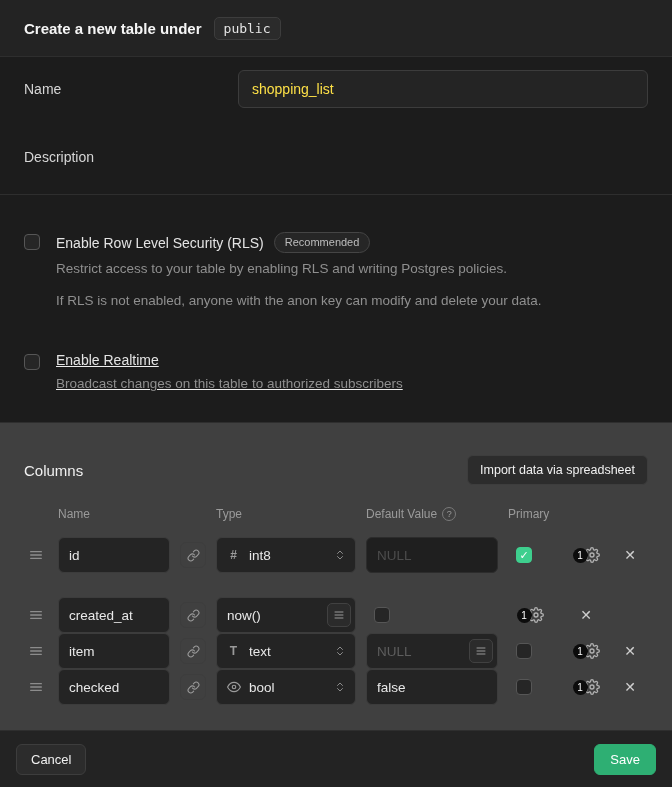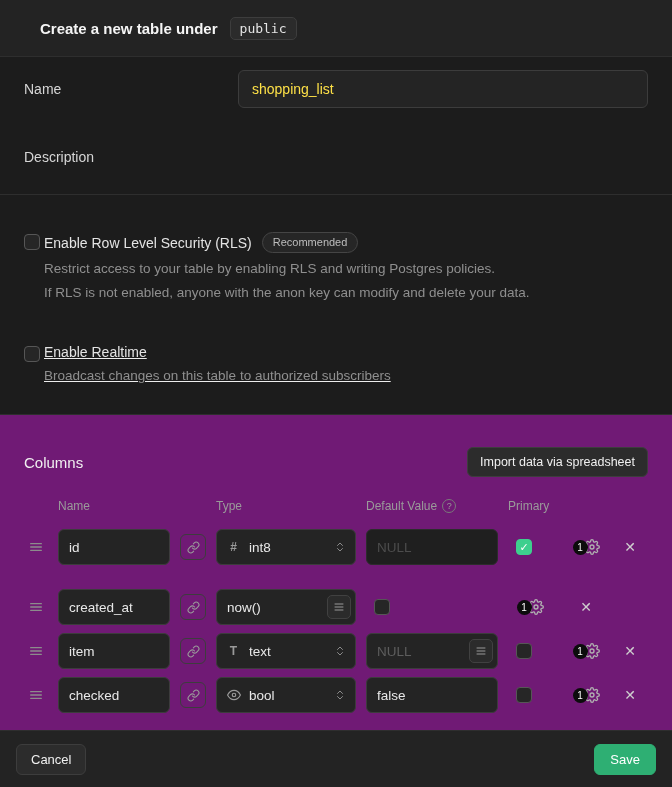--- a/index.html
+++ b/index.html
@@ -14,71 +14,71 @@
   html,body{width:672px;height:787px;overflow:hidden;}
   body{
     background:#1c1c1c;color:#ededed;
     font-family:"Liberation Sans","DejaVu Sans",sans-serif;
     font-size:14px;-webkit-font-smoothing:antialiased;
   }
   .panel{display:flex;flex-direction:column;height:787px;}
 
   
   .panel-header{flex:0 0 57px;display:flex;align-items:center;gap:12px;
-    padding:0 40px;background:#232323;border-bottom:1px solid var(--border);}
+    padding:0 24px;background:#232323;border-bottom:1px solid var(--border);}
   .panel-title{font-size:15px;font-weight:700;color:#f5f5f5;}
   .schema-chip{font-family:"DejaVu Sans Mono","Liberation Mono",monospace;
     font-size:13px;color:#e4e4e4;background:#2b2b2b;border:1px solid #3d3d3d;
     border-radius:5px;padding:4px 9px;line-height:1;}
 
   
   .form-section{padding:13px 24px 29px;border-bottom:1px solid var(--border);}
   .form-row{display:flex;align-items:center;}
   .form-row + .form-row{margin-top:41px;}
   .form-row label{flex:0 0 214px;color:#d6d6d6;font-size:14px;}
   .text-input{flex:1;height:38px;background:var(--input-bg);
     border:1px solid var(--input-border);border-radius:6px;color:#fde047;
     padding:0 13px;font-size:14px;font-family:inherit;outline:none;}
   .text-input::placeholder{color:#5d5d5d;}
 
   
   .toggles-section{padding:37px 24px 28px;border-bottom:1px solid var(--border);}
-  .toggle-row{display:flex;gap:4px;}
+  .toggle-row{display:flex;gap:16px;}
   .toggle-row + .toggle-row{margin-top:42px;text-decoration:underline;}
   .checkbox{width:16px;height:16px;flex:0 0 16px;border:1px solid #565656;
     border-radius:4px;background:#262626;cursor:pointer;position:relative;margin-top:2px;}
   .checkbox.checked{background:var(--accent);border-color:var(--accent);}
   .checkbox.checked::after{content:"✓";position:absolute;inset:0;display:flex;
     align-items:center;justify-content:center;font-size:11px;font-weight:700;color:#fff;}
   .toggle-title-row{display:flex;align-items:center;gap:10px;}
   .toggle-title{font-size:14px;color:#e4e4e4;}
   .pill{border:1px solid #454545;border-radius:999px;padding:3px 10px;
     font-size:11px;color:#bdbdbd;background:#262626;line-height:1.2;}
   .toggle-desc{color:var(--muted);font-size:13.5px;line-height:1.45;margin-top:6px;}
-  .toggle-desc + .toggle-desc{margin-top:4px;}
-
-  
-  .columns-section{flex:1;padding:32px 24px 16px;background:#701a75;}
+  .toggle-desc + .toggle-desc{margin-top:12px;}
+
+  
+  .columns-section{flex:1;padding:32px 24px 16px;background:#404040;}
   .columns-top{display:flex;justify-content:space-between;align-items:center;}
   .columns-title{font-size:15px;font-weight:500;color:#f0f0f0;}
   .btn{font-family:inherit;cursor:pointer;border-radius:6px;font-size:12.5px;
     line-height:1;border:1px solid #3d3d3d;background:#2c2c2c;color:#f0f0f0;
     padding:8px 12px;}
   .btn.primary{background:var(--save-bg);border-color:var(--save-bg);color:#fff;
     font-size:13px;padding:8px 15px;}
   .btn.secondary{font-size:13px;padding:8px 14px;}
 
   .grid{display:grid;grid-template-columns:24px 112px 26px 140px 132px 44px 48px 20px;
     column-gap:10px;align-items:center;}
   .col-headers{margin-top:22px;font-size:12px;color:#9a9a9a;}
   .hdr-default{display:flex;align-items:center;gap:5px;}
   .help-circle{width:14px;height:14px;border:1px solid #7a7a7a;border-radius:50%;
     display:inline-flex;align-items:center;justify-content:center;font-size:9px;color:#9a9a9a;}
 
-  .col-row{height:36px;margin-top:8px;}
+  .col-row{height:36px;}
   .col-row.first{margin-top:16px;}
   .col-row.pk-gap{margin-bottom:24px;}
   .drag{display:flex;align-items:center;justify-content:center;color:#8c8c8c;cursor:grab;}
   .cell-input{width:100%;height:36px;background:var(--input-bg);
     border:1px solid var(--input-border);border-radius:6px;color:#e8e8e8;
     padding:0 10px;font-size:13.5px;font-family:inherit;outline:none;}
   .cell-input::placeholder{color:#5d5d5d;}
   .cell-input.disabled{background:#1f1f1f;border-color:#2c2c2c;color:#555;}
   .cell-input.disabled::placeholder{color:#4c4c4c;}
   .icon-btn{width:26px;height:26px;display:flex;align-items:center;justify-content:center;

